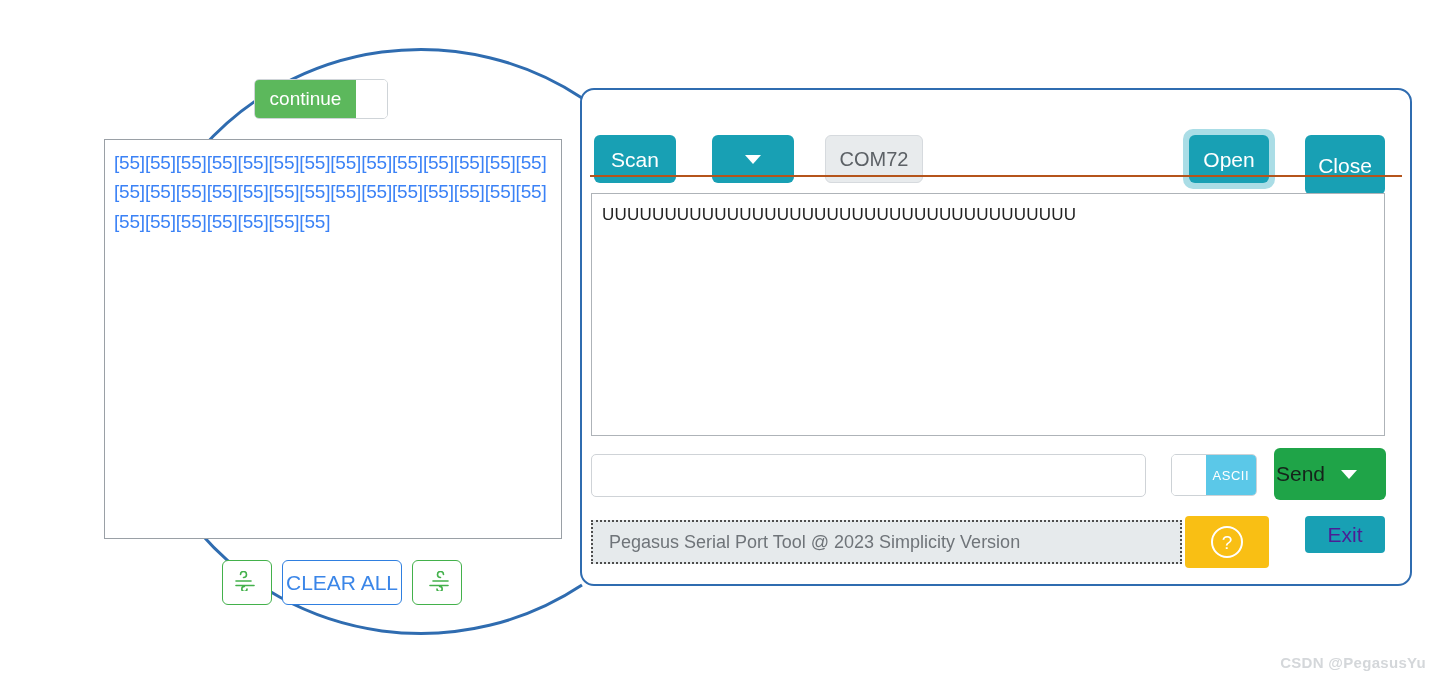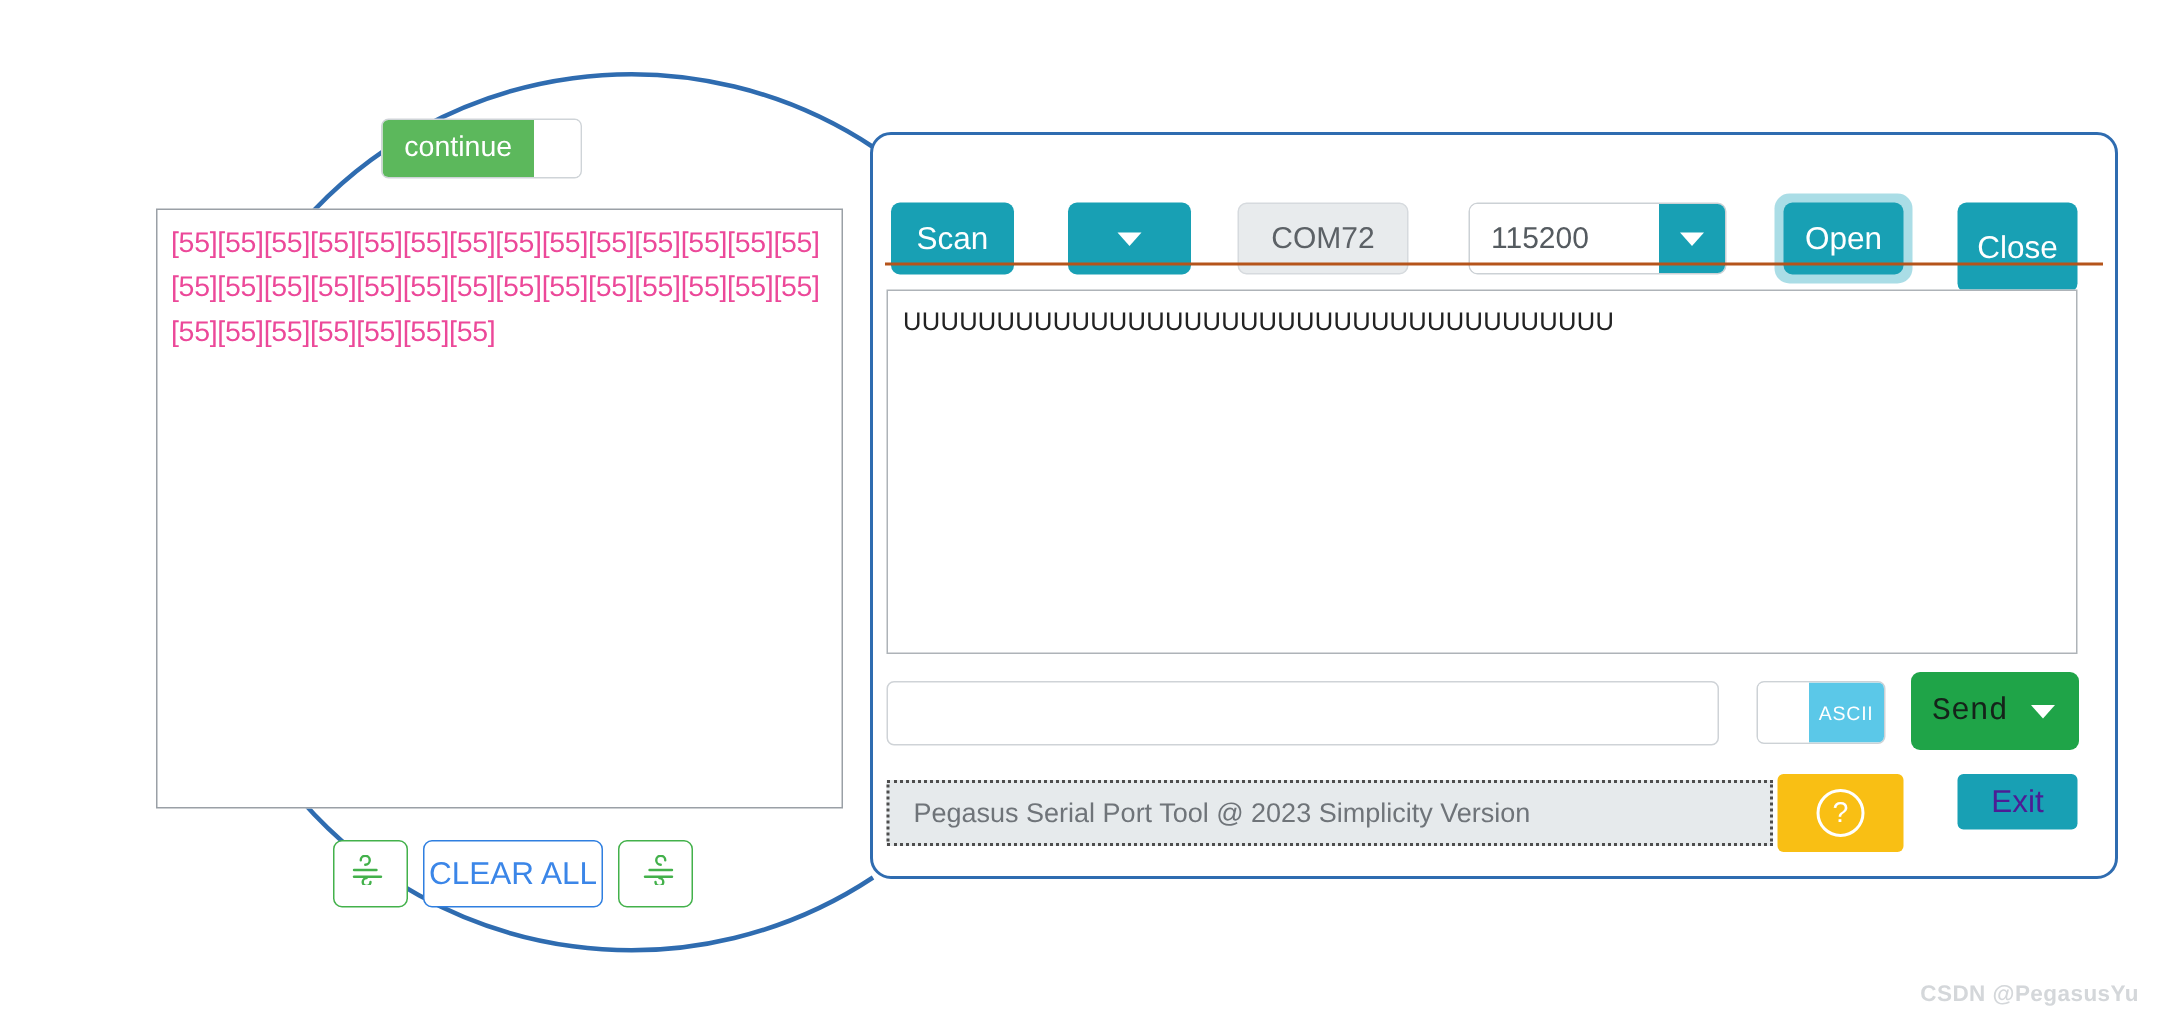--- a/index.html
+++ b/index.html
@@ -85,21 +85,21 @@
     border-right: 8px solid transparent;
     border-top: 9px solid #ffffff;
   }
   .caret-dark {
     border-top-color: #ffffff;
   }
 
   .com-box {
     position: absolute;
     left: 243px; top: 26px;
-    width: 114px; height: 48px;
+    width: 98px; height: 48px;
     background: #e8ebed;
     border: 1px solid #d6dade;
     border-radius: 6px;
     box-sizing: border-box;
     display: flex;
     align-items: center;
     justify-content: center;
     color: #5c6166;
     font-size: 20px;
   }
@@ -212,21 +212,21 @@
     width: 112px;
     height: 52px;
     background: #1FA448;
     border-radius: 6px;
     color: #15231a;
     font-size: 21px;
     display: flex;
     align-items: center;
     cursor: pointer;
   }
-  .btn-send .send-text { margin-left: 14px; font-family: Liberation Mono, monospace; }
+  .btn-send .send-text { margin-left: 2px; }
   .btn-send .caret { margin-left: 16px; }
 
   
   .status-bar {
     position: absolute;
     left: 9px;
     top: 430px;
     width: 591px;
     height: 44px;
     background: #e6eaec;
@@ -310,21 +310,21 @@
     position: absolute;
     left: 104px;
     top: 139px;
     width: 458px;
     height: 400px;
     border: 1px solid #9aa0a6;
     background: #ffffff;
     box-sizing: border-box;
     padding: 8px 9px;
     font-size: 19px;
-    color: #ec4899;
+    color: #3b82f6;
     line-height: 1.55;
     letter-spacing: -0.2px;
     overflow: hidden;
     white-space: pre-wrap;
     word-break: break-all;
   }
 
   .zoom-btnrow {
     position: absolute;
     left: 222px;
@@ -419,26 +419,20 @@
 
     <div class="toolbar">
       <div class="btn btn-teal btn-scan">Scan</div>
 
       <div class="btn btn-teal btn-portdd">
         <span class="caret"></span>
       </div>
 
       <div class="com-box">COM72</div>
 
-      <div class="baud-wrap">
-        <div class="baud-value">115200</div>
-        <div class="baud-caret">
-          <span class="caret"></span>
-        </div>
-      </div>
 
       <div class="btn-open-wrap"></div>
       <div class="btn btn-teal btn-open">Open</div>
       <div class="btn btn-teal btn-close">Close</div>
     </div>
 
     <div class="divider-orange"></div>
 
     <div class="recv-area">UUUUUUUUUUUUUUUUUUUUUUUUUUUUUUUUUUUUUU</div>
 

